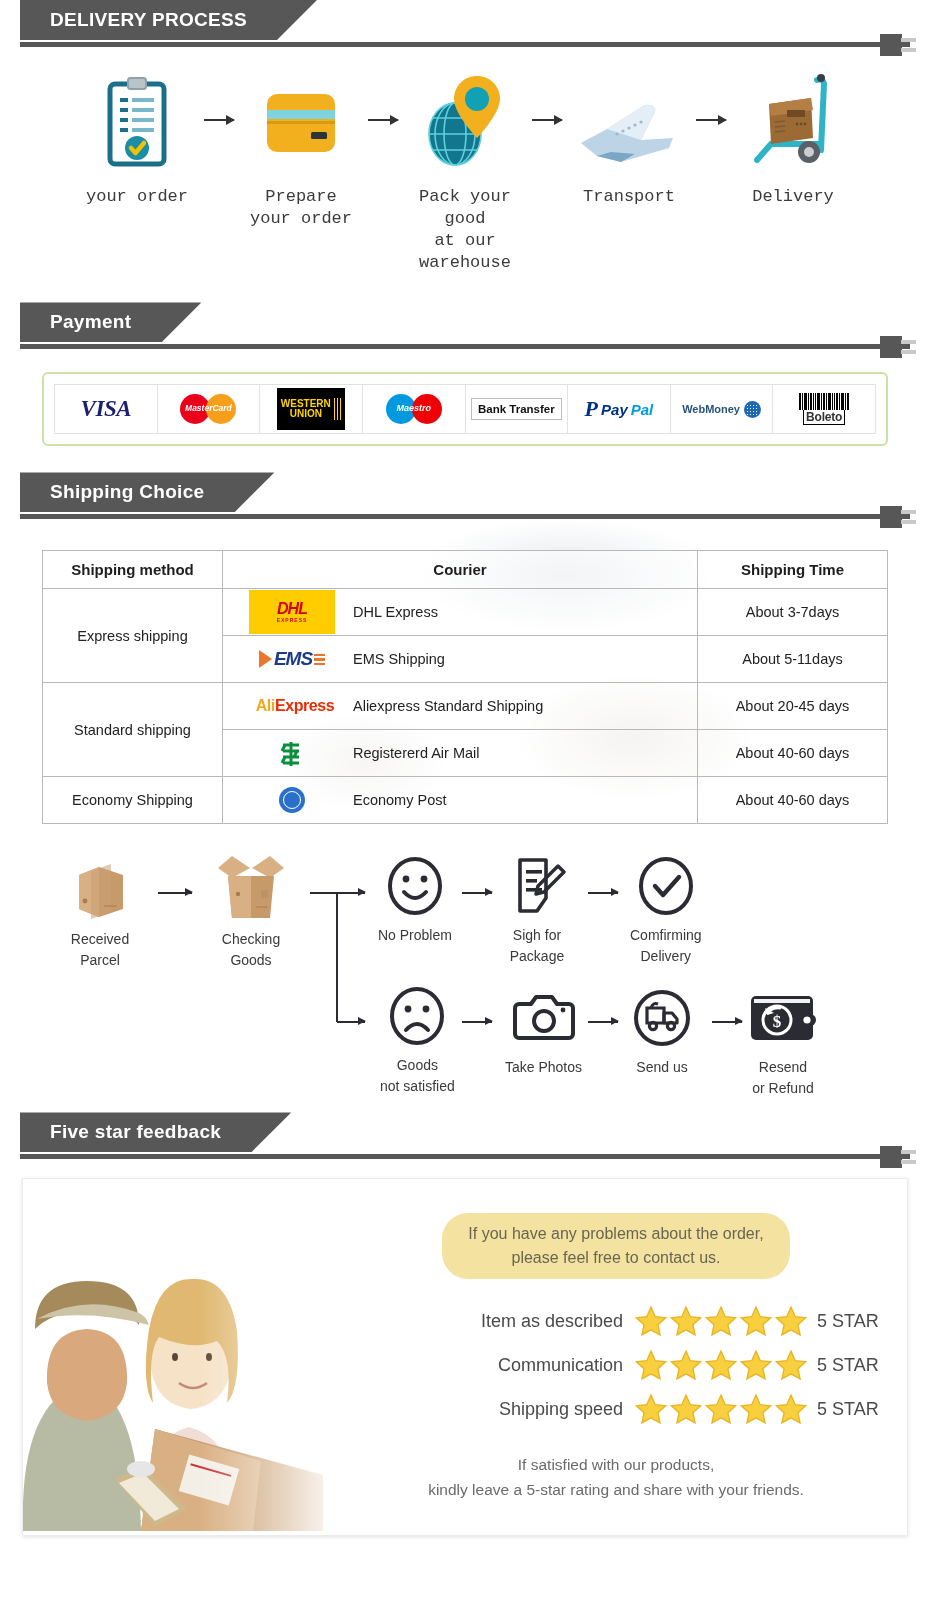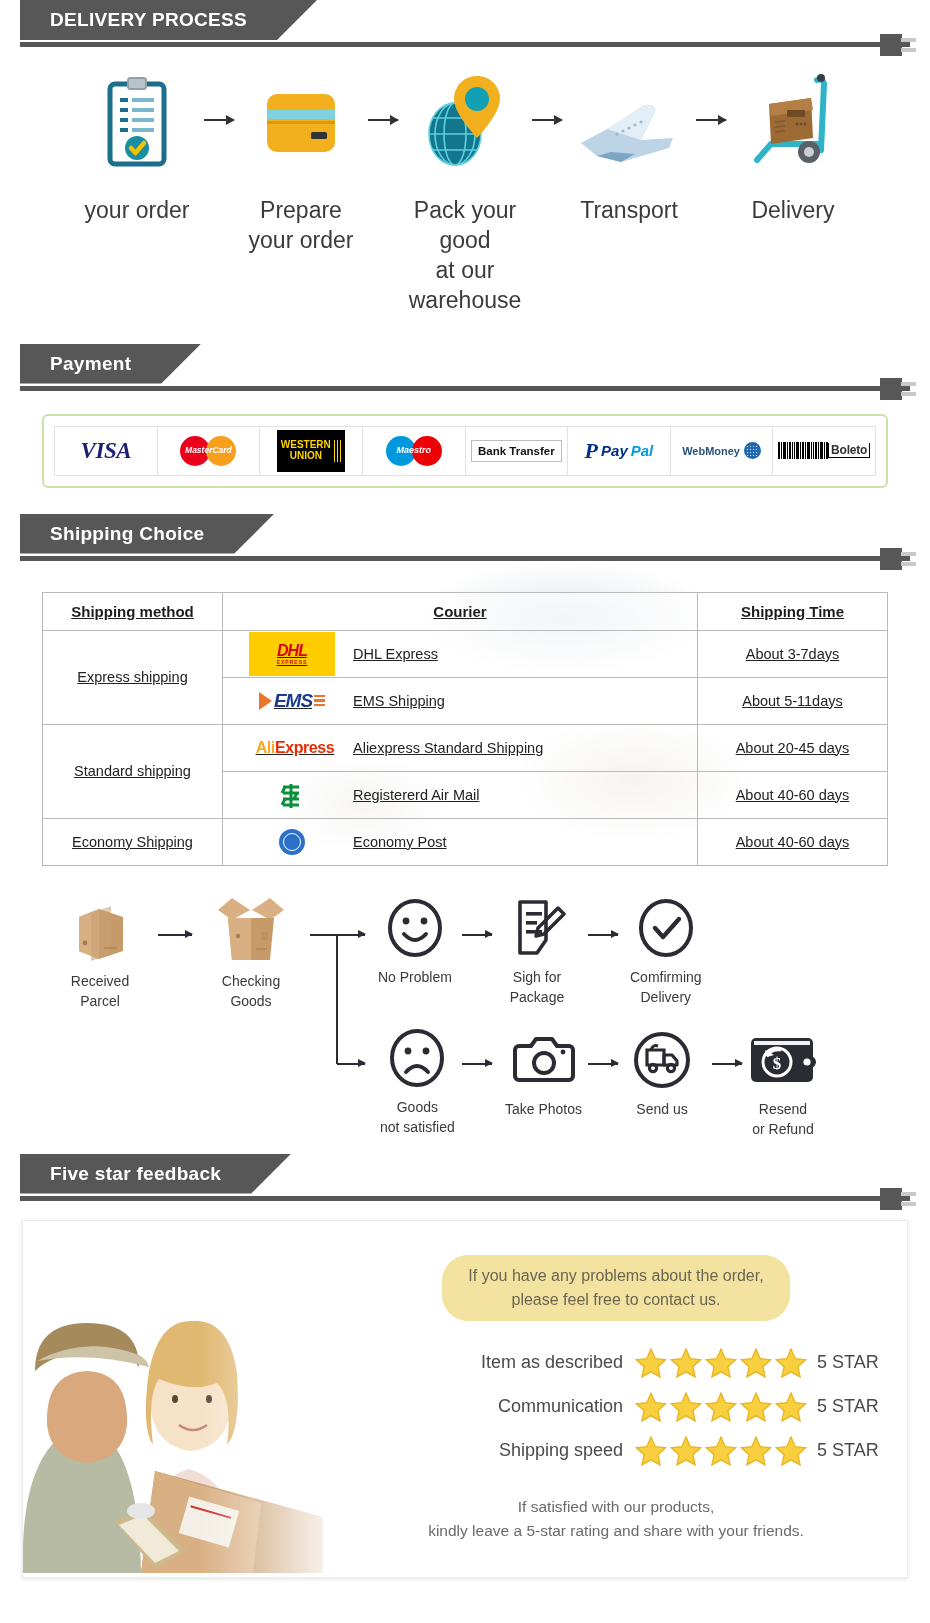--- a/index.html
+++ b/index.html
@@ -41,21 +41,21 @@
   .plug .prong.p2 { top: 18px; }
 
   
   .process {
     display: flex; align-items: flex-start; justify-content: center;
     padding: 16px 22px 10px 22px;
   }
   .pstep { display: flex; flex-direction: column; align-items: center; width: 118px; }
   .pstep .art { height: 96px; display: flex; align-items: flex-end; justify-content: center; }
   .pstep .cap {
-    margin-top: 28px; text-align: center; font-size: 23px; color: #3b3b3b; line-height: 1.3;
+    margin-top: 18px; text-align: center; font-size: 17px; color: #3b3b3b; line-height: 1.3; font-family: Liberation Mono, monospace;
   }
   .parrow {
     width: 46px; height: 96px; display: flex; align-items: center; justify-content: center;
     flex: 0 0 auto;
   }
   .arrow-r { position: relative; width: 30px; height: 2px; background: #333; }
   .arrow-r:after {
     content: ""; position: absolute; right: -1px; top: -4px;
     border-left: 9px solid #333; border-top: 5px solid transparent; border-bottom: 5px solid transparent;
   }
@@ -94,41 +94,41 @@
   .bank { border: 1px solid #bdbdbd; padding: 4px 6px; font-size: 11.5px; font-weight: bold; color: #111; }
   .paypal { display: flex; align-items: center; gap: 3px; }
   .paypal .mark { font-family: "Liberation Serif", serif; font-style: italic; font-weight: bold; font-size: 22px; color: #003087; line-height: 1; }
   .paypal .w1 { font-style: italic; font-weight: bold; font-size: 15px; color: #003087; }
   .paypal .w2 { font-style: italic; font-weight: bold; font-size: 15px; color: #009cde; }
   .webmoney { display: flex; align-items: center; gap: 4px; }
   .webmoney .t { font-size: 11px; font-weight: bold; color: #29527a; }
   .webmoney .globe { width: 17px; height: 17px; border-radius: 50%; background: #1d69b4; position: relative; overflow: hidden; }
   .webmoney .globe:before { content:""; position:absolute; left:2px; top:3px; width:13px; height:11px;
     background-image: radial-gradient(#fff 30%, transparent 31%); background-size: 3px 3px; }
-  .boleto { display: flex; flex-direction: row; align-items: center; }
+  .boleto { display: flex; flex-direction: column; align-items: center; }
   .boleto .bars { display: flex; gap: 1px; height: 17px; }
   .boleto .bars i { display: block; background: #000; height: 17px; }
   .boleto .lbl { border: 1.5px solid #000; border-top: none; font-size: 12px; font-weight: bold; padding: 0 2px; letter-spacing: -.2px; }
 
   
   .ship-wrap { position: relative; margin: 22px 42px 0 42px; }
   .ship-bg {
     position: absolute; left: 0; right: 0; top: -30px; bottom: -6px;
     background:
       radial-gradient(ellipse 210px 80px at 62% 18%, rgba(205,212,218,.55) 0%, rgba(205,212,218,0) 72%),
       radial-gradient(ellipse 170px 90px at 70% 70%, rgba(212,206,196,.5) 0%, rgba(212,206,196,0) 72%),
       radial-gradient(ellipse 120px 70px at 38% 78%, rgba(214,210,204,.45) 0%, rgba(214,210,204,0) 72%);
     pointer-events: none;
   }
   table.ship {
     position: relative; width: 100%; border-collapse: collapse;
     background: rgba(255,255,255,.55);
     border: 1px solid #b9b9b9; border-radius: 5px;
   }
-  table.ship td, table.ship th { border: 1px solid #b9b9b9; text-decoration: underline; }
+  table.ship td, table.ship th { border: 1px solid #b9b9b9; }
   table.ship th {
     font-size: 15px; font-weight: bold; color: #1d1d1d; padding: 10px 6px; text-align: center;
   }
   table.ship td { padding: 6px 8px; font-size: 14.5px; color: #222; }
   .td-method { text-align: center; width: 180px; }
   .td-time   { text-align: center; width: 190px; }
   .courier-cell { display: flex; align-items: center; }
   .courier-logo { width: 122px; flex: 0 0 122px; display: flex; align-items: center; justify-content: center; height: 34px; }
   .courier-name { font-size: 14.5px; color: #222; }
 

